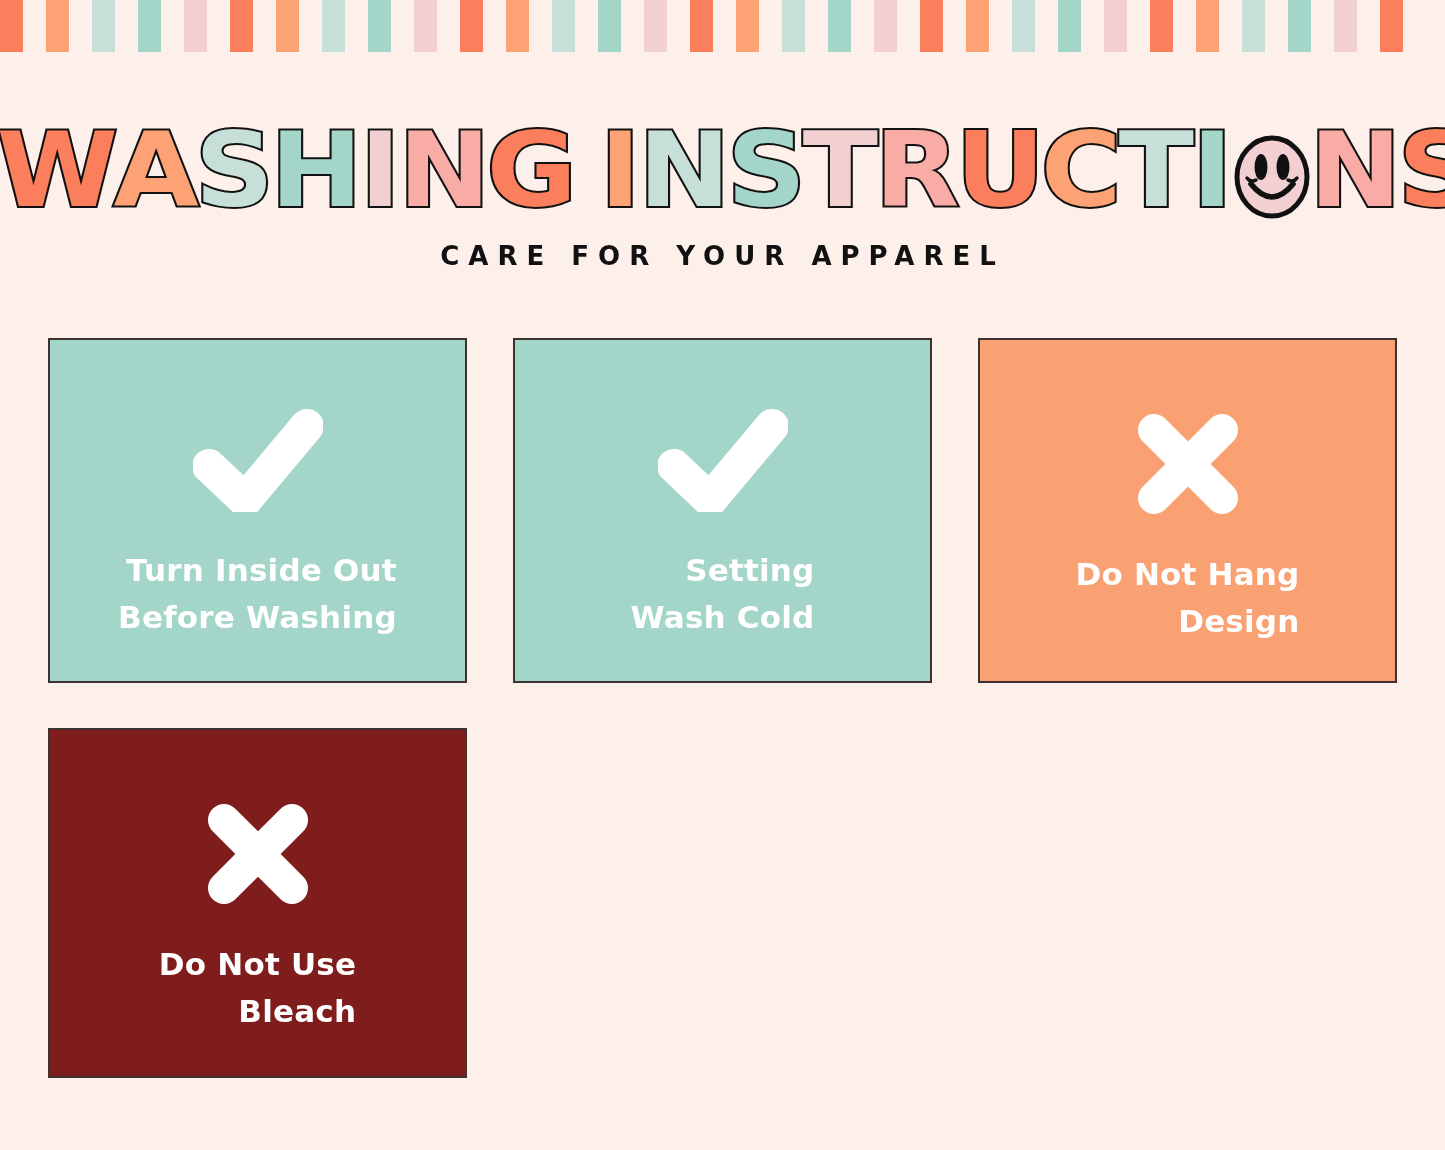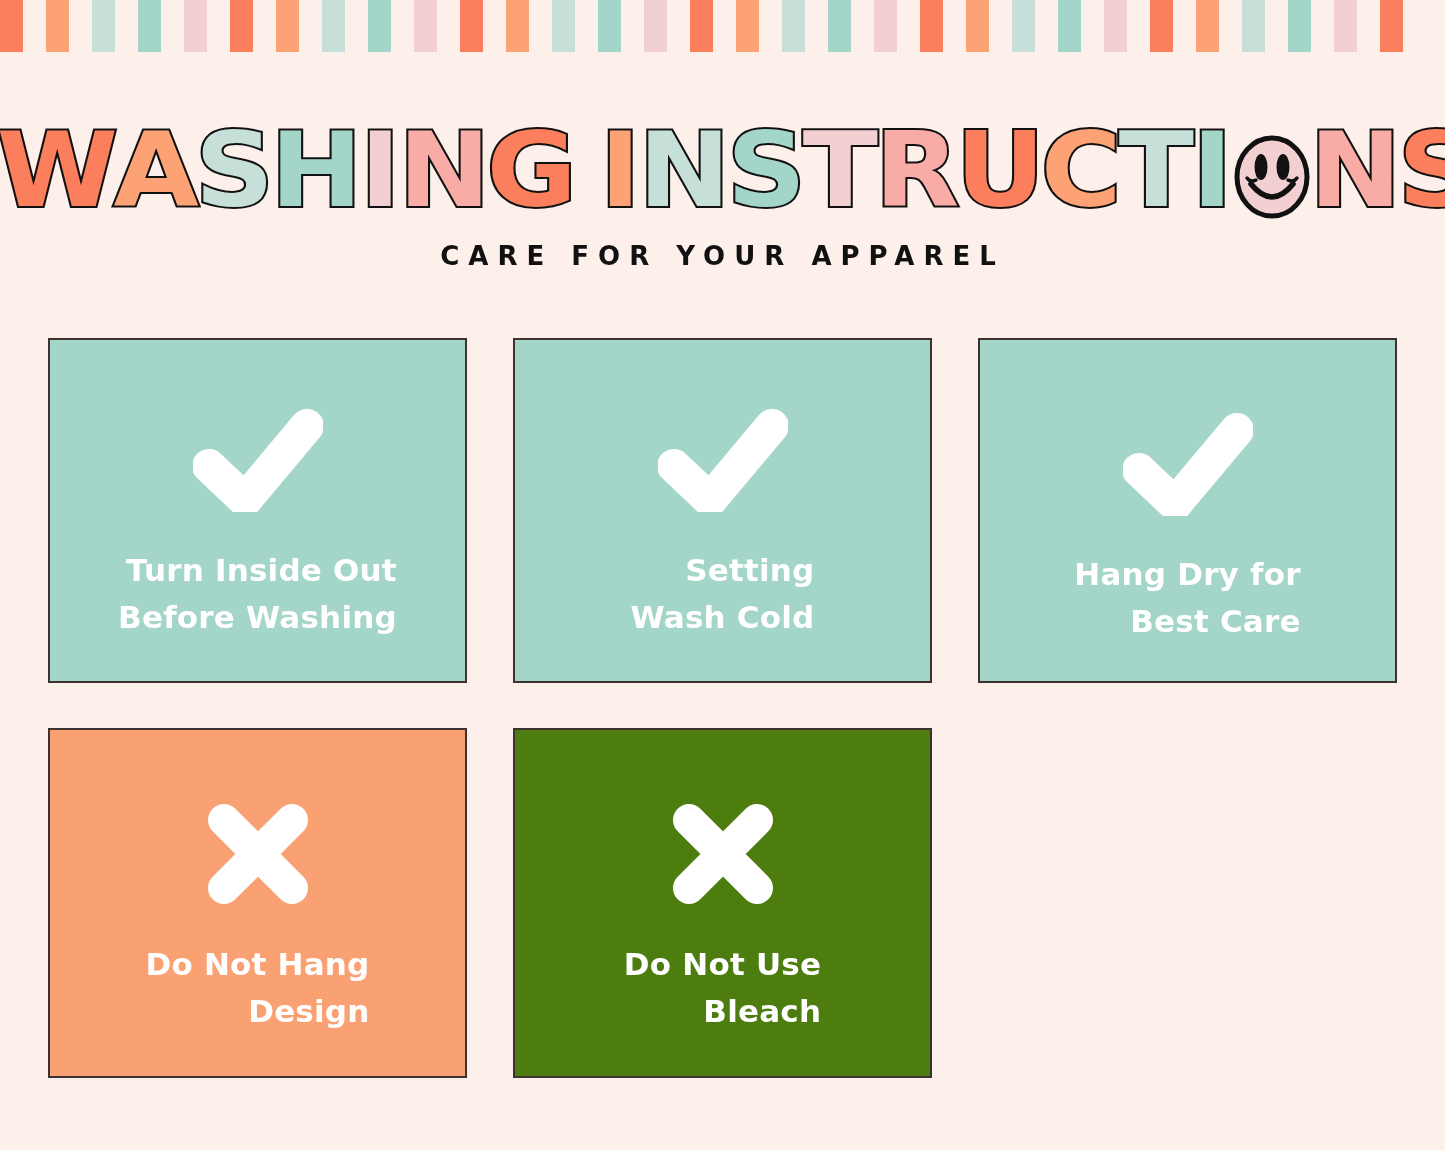--- a/index.html
+++ b/index.html
@@ -223,39 +223,30 @@
     </div>
     <div class="care-card" style="background: rgb(163, 213, 200);">
       <div class="card-icon">
         <svg viewBox="0 0 130 104" width="130" height="104">
           <path d="M16 58 L52 92 L114 18" fill="none" stroke="#FFFFFF" stroke-width="34" stroke-linecap="round" stroke-linejoin="round"></path>
         </svg>
       </div>
       <div class="card-label">Setting
 Wash Cold</div>
     </div>
-    <div class="care-card card-row2" style="background: rgb(163, 213, 200);">
-      <div class="card-icon">
-        <svg viewBox="0 0 130 104" width="130" height="104">
-          <path d="M16 58 L52 92 L114 18" fill="none" stroke="#FFFFFF" stroke-width="34" stroke-linecap="round" stroke-linejoin="round"></path>
-        </svg>
-      </div>
-      <div class="card-label">Hang Dry for
-Best Care</div>
-    </div>
     <div class="care-card card-row2" style="background: rgb(250, 161, 115);">
       <div class="card-icon">
         <svg viewBox="0 0 108 108" width="108" height="108">
           <path d="M20 20 L88 88 M88 20 L20 88" fill="none" stroke="#FFFFFF" stroke-width="32" stroke-linecap="round"></path>
         </svg>
       </div>
       <div class="card-label">Do Not Hang
 Design</div>
     </div>
-    <div class="care-card card-row2" style="background: #4d7c0f;">
+    <div class="care-card card-row2" style="background: #7f1d1d;">
       <div class="card-icon">
         <svg viewBox="0 0 108 108" width="108" height="108">
           <path d="M20 20 L88 88 M88 20 L20 88" fill="none" stroke="#FFFFFF" stroke-width="32" stroke-linecap="round"></path>
         </svg>
       </div>
       <div class="card-label">Do Not Use
 Bleach</div>
     </div>
   </div>
 

